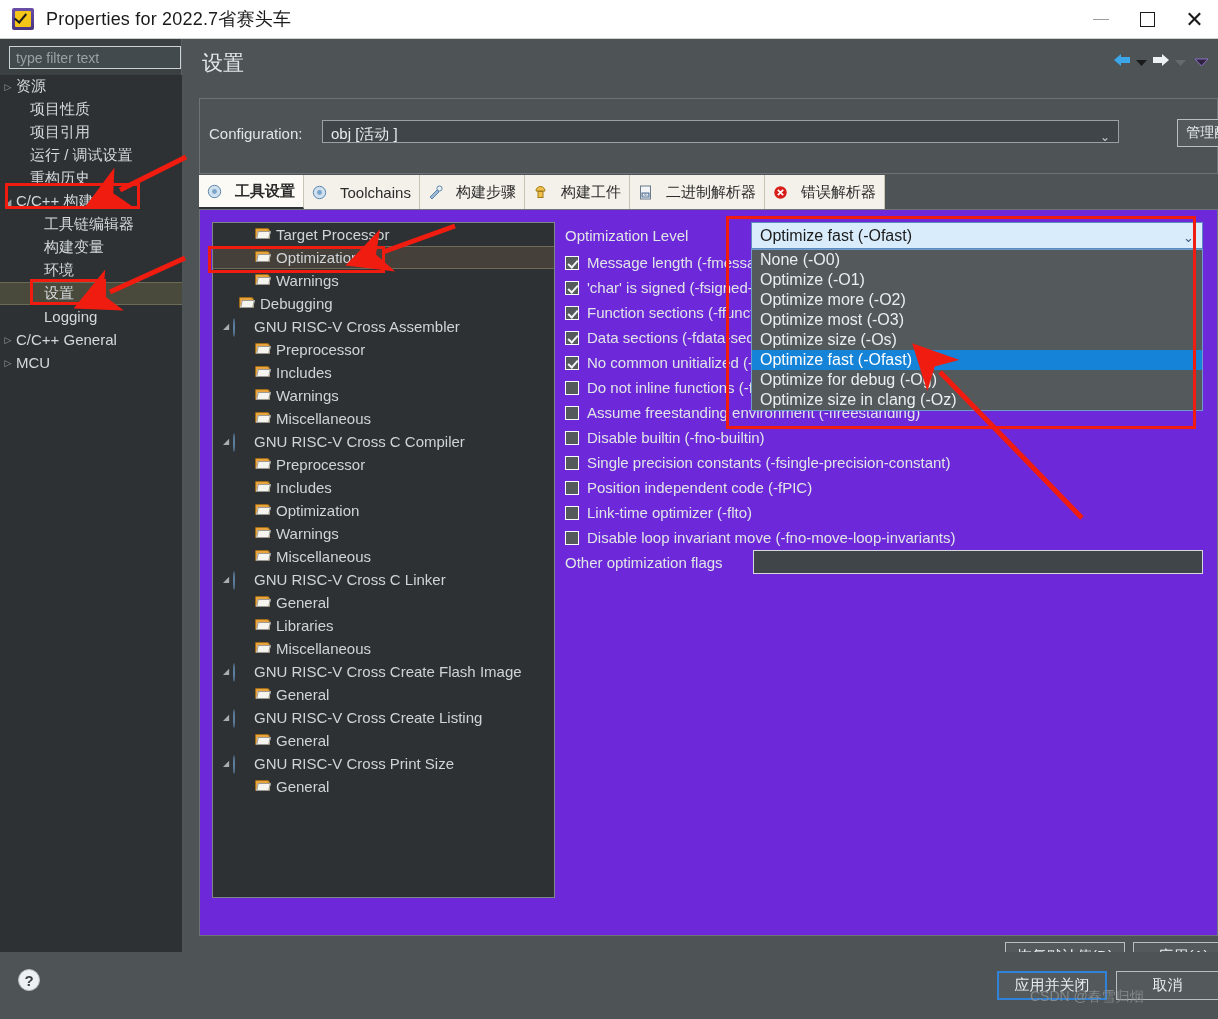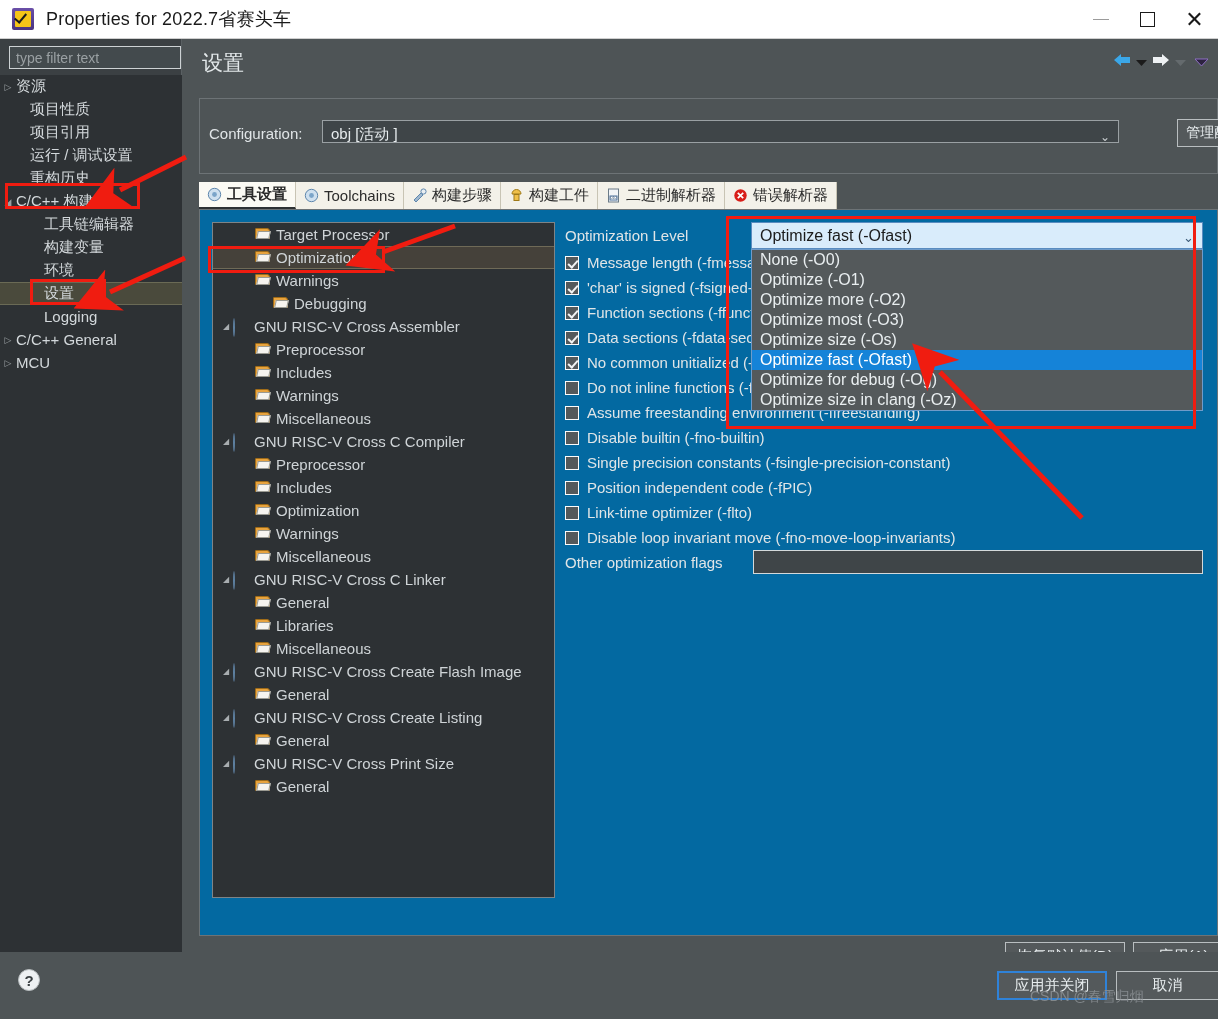--- a/index.html
+++ b/index.html
@@ -101,31 +101,31 @@
     background: #54595b; border: 1px solid #b9bec0; color: #e7ecee;
     font-size: 14px; display: flex; align-items: center; justify-content: center;
   }
 
   
   .tabstrip {
     position: absolute; left: 16px; top: 145px; width: 1019px; height: 25px;
     display: flex; align-items: flex-end;
   }
   .tab {
-    height: 27px; display: flex; align-items: center; gap: 5px;
+    height: 34px; display: flex; align-items: center; gap: 13px;
     padding: 0 8px; font-size: 15px; color: #2b2b2b;
     background: #f3f1e9; border-right: 1px solid #c8c4b4;
   }
   .tab.active { background: #fbfaf4; font-weight: bold; border-bottom: 2px solid #2d3134; }
   .tabicon { width: 15px; height: 15px; display: inline-block; }
 
   
   .contentbox {
     position: absolute; left: 16px; top: 170px; width: 1019px; height: 727px;
-    border: 1px solid #6d7376; background: #0369a1;
+    border: 1px solid #6d7376; background: #6d28d9;
   }
   .treebox {
     position: absolute; left: 12px; top: 12px; width: 343px; height: 676px;
     background: #2d3134; border: 1px solid #7e8487;
     overflow: hidden;
   }
   .trow {
     position: relative; height: 23px; display: flex; align-items: center;
     color: #cfd4d7; font-size: 15px; white-space: nowrap;
   }
@@ -402,21 +402,21 @@
           <div class="trow sel" style="padding-left: 28px;">
             <span class="tw"></span>
             <span class="ficon"><span class="folder"><span class="back"></span><span class="front"></span></span></span>
             <span>Optimization</span>
           </div>
           <div class="trow" style="padding-left: 28px;">
             <span class="tw"></span>
             <span class="ficon"><span class="folder"><span class="back"></span><span class="front"></span></span></span>
             <span>Warnings</span>
           </div>
-          <div class="trow" style="padding-left: 46px;">
+          <div class="trow" style="padding-left: 12px;">
             <span class="tw"></span>
             <span class="ficon"><span class="folder"><span class="back"></span><span class="front"></span></span></span>
             <span>Debugging</span>
           </div>
           <div class="trow" style="padding-left: 6px;">
             <span class="tw">◢</span>
             <span class="ficon"><span class="gearsm"></span></span>
             <span>GNU RISC-V Cross Assembler</span>
           </div>
           <div class="trow" style="padding-left: 28px;">

